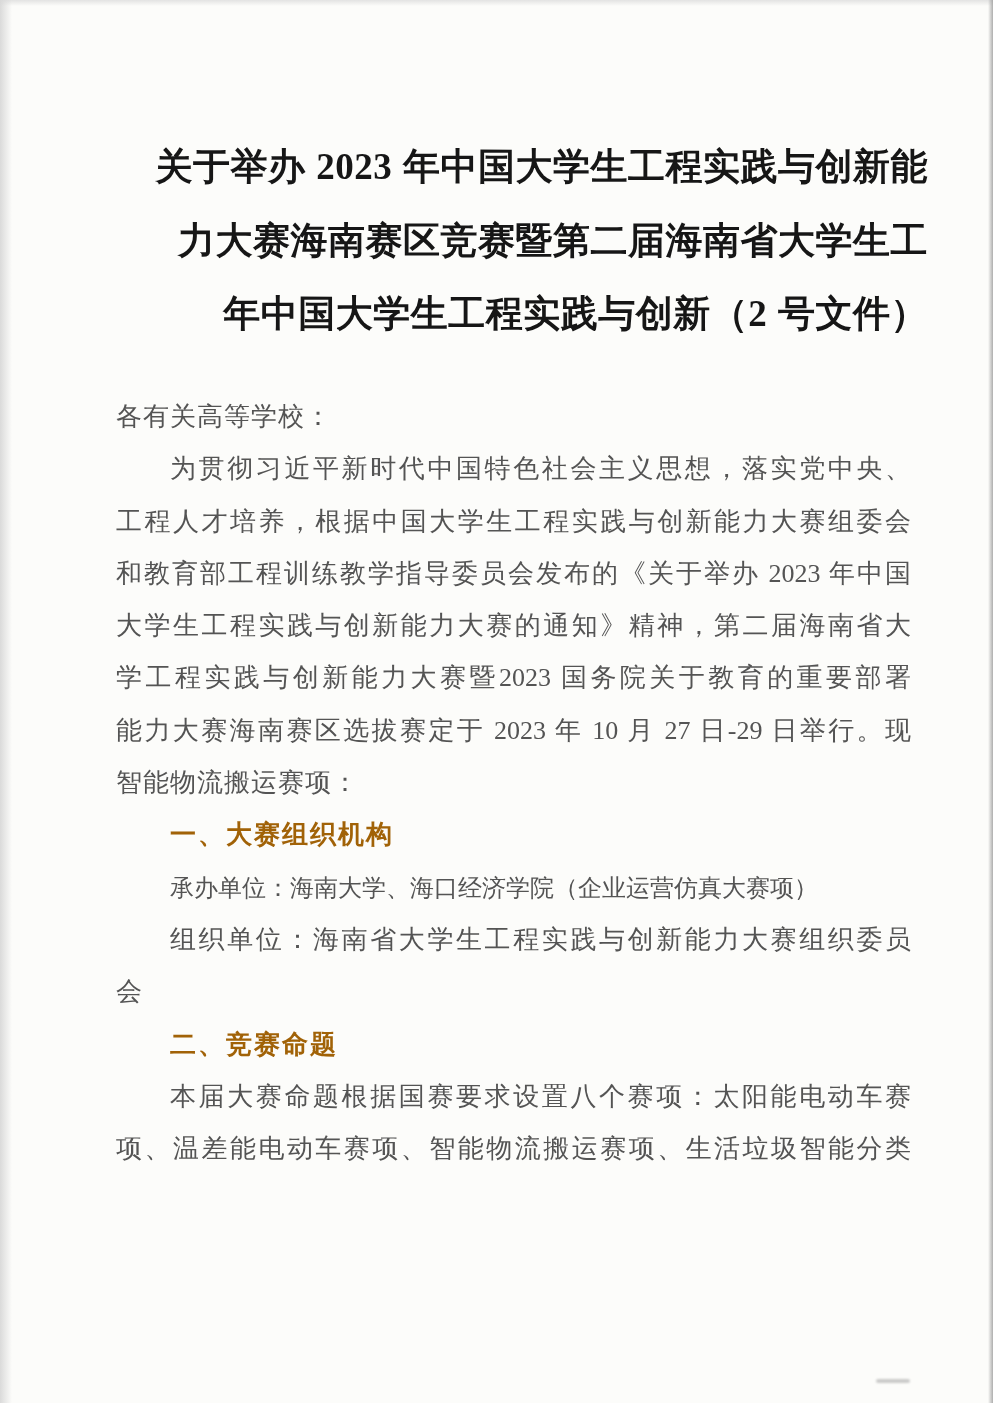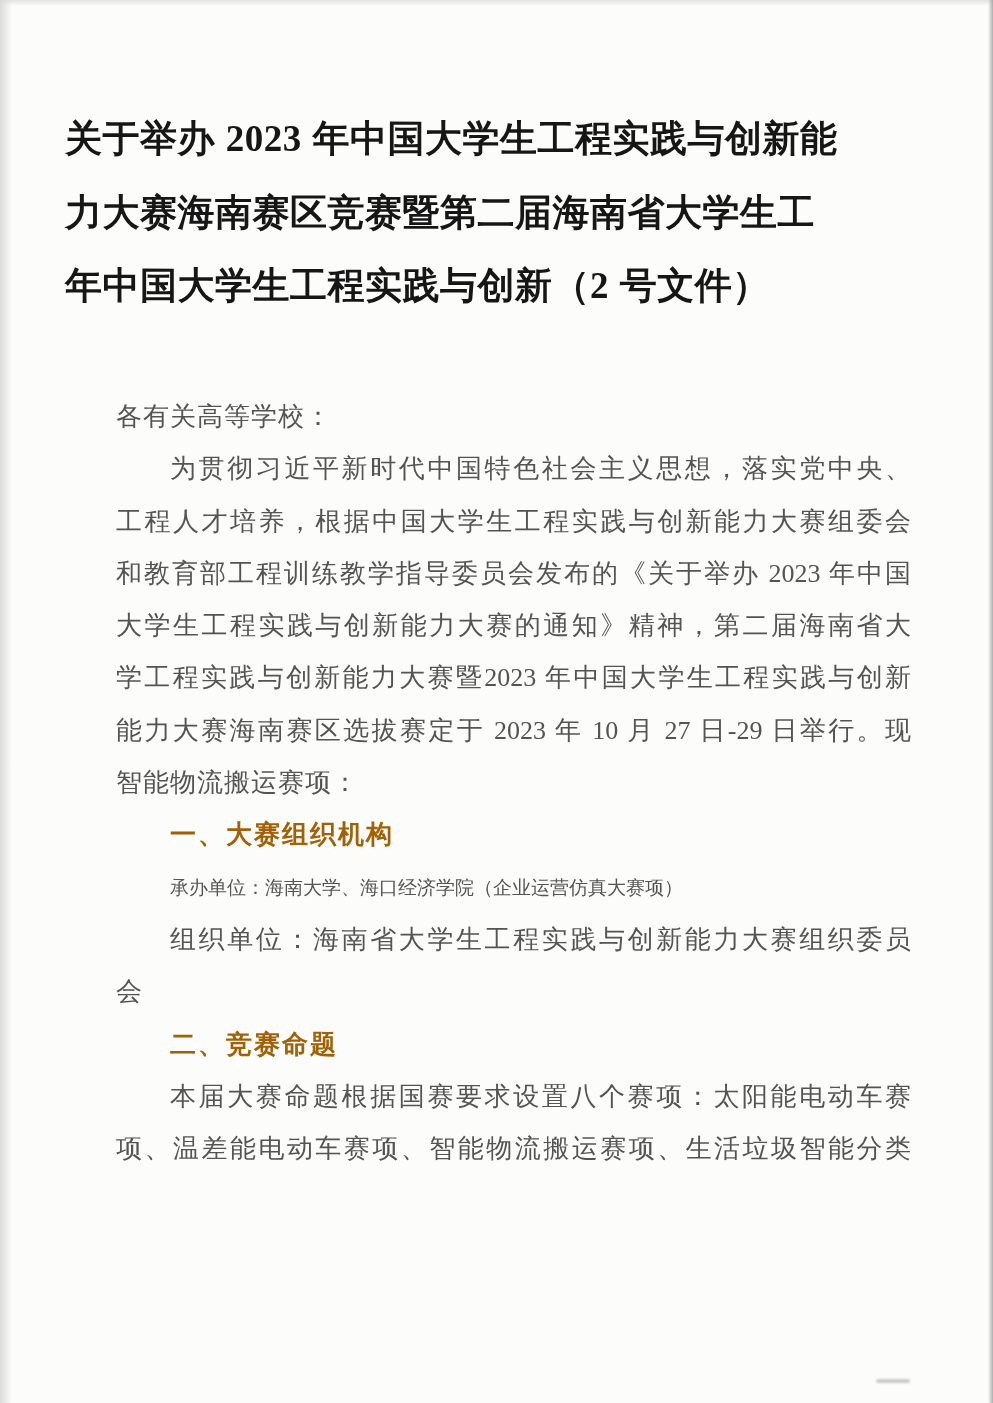--- a/index.html
+++ b/index.html
@@ -28,25 +28,25 @@
     position: absolute; right: 0; top: 0; bottom: 0; width: 5px;
     background: linear-gradient(270deg, rgba(160,160,160,0.85), rgba(160,160,160,0));
   }
   .smudge {
     position: absolute; left: 876px; top: 1379px; width: 34px; height: 4px;
     background: #9a9a9a; opacity: 0.5; border-radius: 2px; filter: blur(1px);
   }
   
   .title {
     position: absolute;
-    top: 102px;
+    top: 130px;
     left: 65px;
     width: 863px;
     margin: 0;
-    text-align: left;
+    text-align: right;
     font-family: "Liberation Sans", "DejaVu Sans", sans-serif;
     font-weight: 700;
     font-size: 37px;
     line-height: 73.5px;
     letter-spacing: 0.5px;
     color: #161616;
   }
   .title .num {
     font-family: "Liberation Serif", "DejaVu Serif", serif;
     font-weight: 700;
@@ -58,21 +58,21 @@
     left: 116px;
     width: 795px;
     font-size: 26px;
     line-height: 52.3px;
     letter-spacing: 1px;
     color: #545454;
   }
   .line { height: 52.3px; white-space: pre-wrap; }
   .indent { text-indent: 54px; }
   .fill { text-align: justify; text-align-last: justify; letter-spacing: 0; }
-  .tight { font-size: 19px; letter-spacing: 0; }
+  .tight { font-size: 24px; letter-spacing: 0; }
   .heading {
     font-weight: 700;
     color: #a16207;
     letter-spacing: 2px;
   }
 </style>
 </head>
 <body>
 
 <div class="page">
@@ -88,21 +88,21 @@
     <div><span>年中国大学生工程实践与创新（</span><span class="num">2</span><span> 号文件）</span></div>
   </div>
 
   <div class="doc-body">
     <div class="line">各有关高等学校：</div>
 
     <div class="line indent fill">为贯彻习近平新时代中国特色社会主义思想，落实党中央、</div>
     <div class="line fill">工程人才培养，根据中国大学生工程实践与创新能力大赛组委会</div>
     <div class="line fill">和教育部工程训练教学指导委员会发布的《关于举办 2023 年中国</div>
     <div class="line fill">大学生工程实践与创新能力大赛的通知》精神，第二届海南省大</div>
-    <div class="line fill">学工程实践与创新能力大赛暨2023 年中国大学生工程实践与创新</div>
+    <div class="line fill">学工程实践与创新能力大赛暨2023 国务院关于教育的重要部署</div>
     <div class="line fill">能力大赛海南赛区选拔赛定于 2023 年 10 月 27 日-29 日举行。现</div>
     <div class="line">智能物流搬运赛项：</div>
 
     <div class="line indent heading">一、大赛组织机构</div>
     <div class="line indent tight">承办单位：海南大学、海口经济学院（企业运营仿真大赛项）</div>
     <div class="line indent fill">组织单位：海南省大学生工程实践与创新能力大赛组织委员</div>
     <div class="line">会</div>
 
     <div class="line indent heading">二、竞赛命题</div>
     <div class="line indent fill">本届大赛命题根据国赛要求设置八个赛项：太阳能电动车赛</div>

